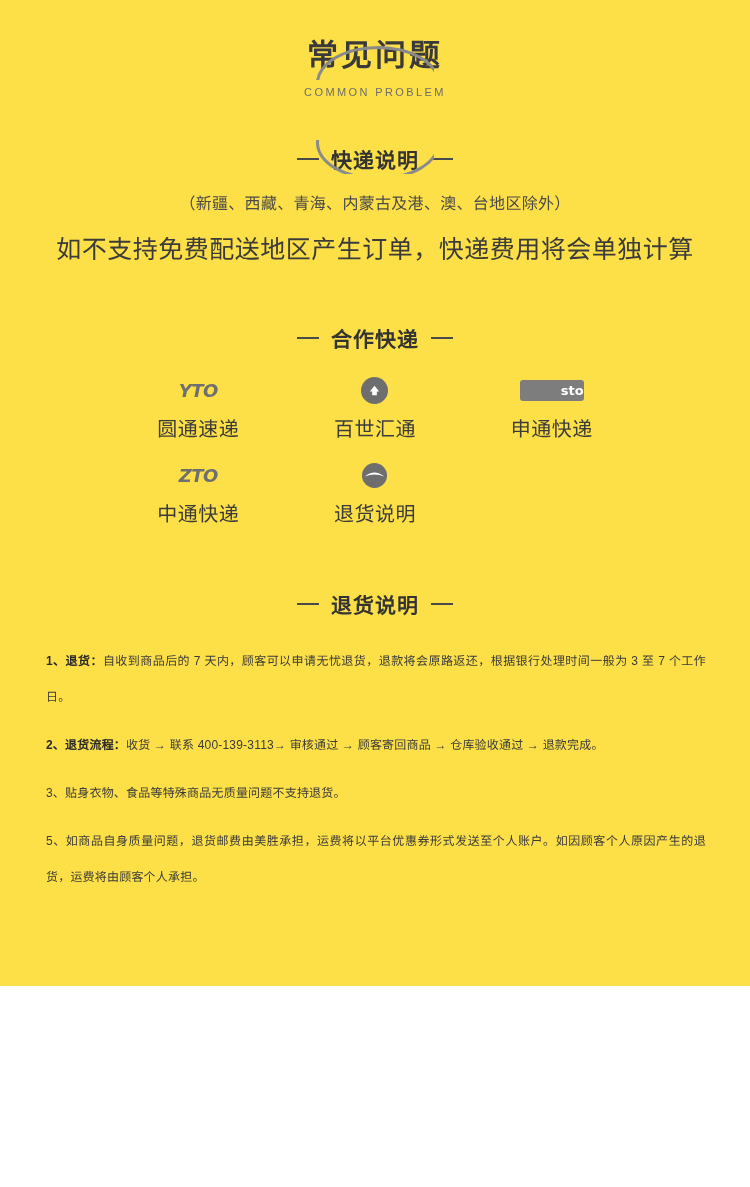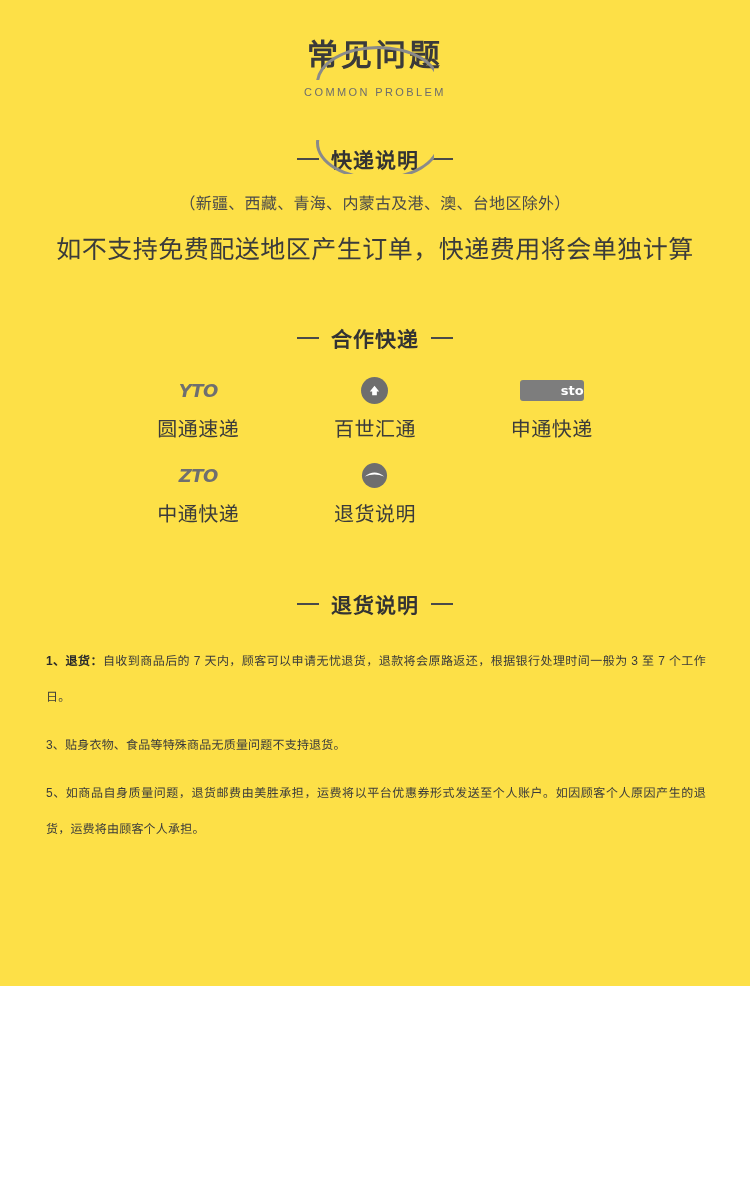--- a/index.html
+++ b/index.html
@@ -283,20 +283,23 @@
       <span class="dash"></span>
       <span>退货说明</span>
       <span class="dash"></span>
     </div>
 
     <div class="return-list">
       <p class="return-item">
         <b>1、退货：</b><span>自收到商品后的 7 天内，顾客可以申请无忧退货，退款将会原路返还，根据银行处理时间一般为 3 至 7 个工作日。</span>
       </p>
       <p class="return-item">
+        <b>2、退货流程：</b><span>收货 → 联系 400-139-3113→ 审核通过 → 顾客寄回商品 → 仓库验收通过 → 退款完成。</span>
+      </p>
+      <p class="return-item">
         <span>3、贴身衣物、食品等特殊商品无质量问题不支持退货。</span>
       </p>
       <p class="return-item">
         <span>5、如商品自身质量问题，退货邮费由美胜承担，运费将以平台优惠券形式发送至个人账户。如因顾客个人原因产生的退货，运费将由顾客个人承担。</span>
       </p>
     </div>
   </div>
 
 </div>
 

